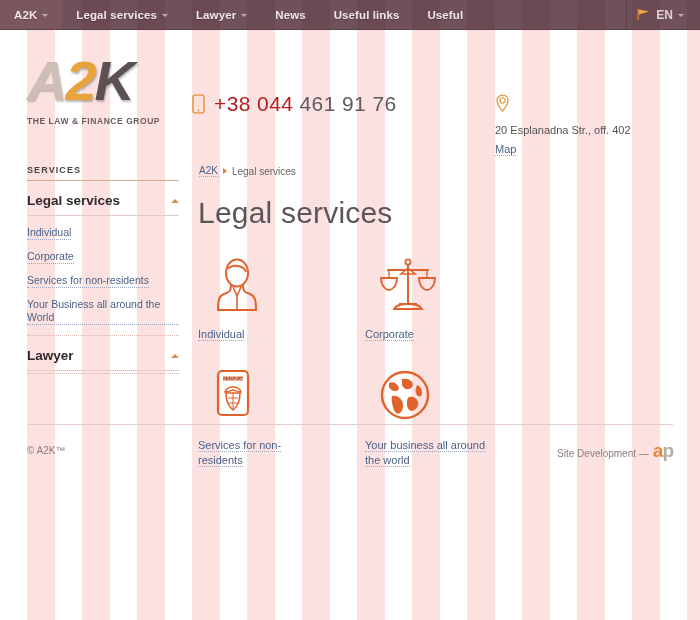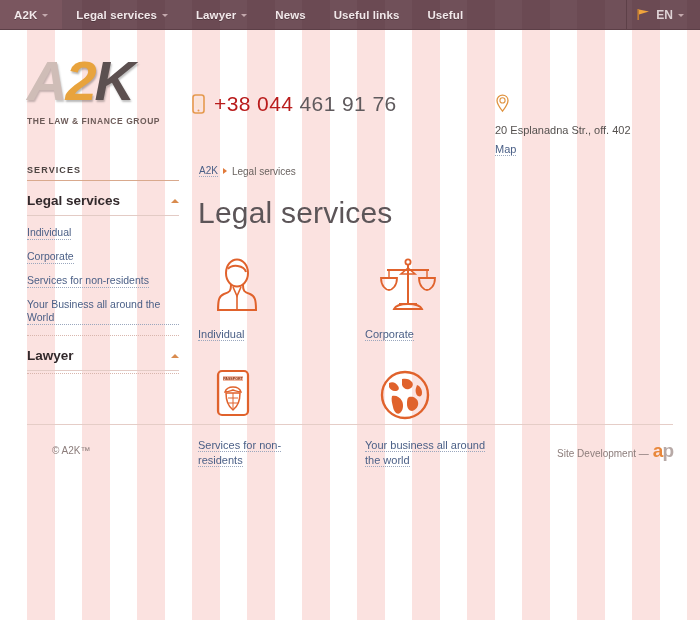--- a/index.html
+++ b/index.html
@@ -221,21 +221,21 @@
     border-bottom: 1px dotted #9aa7be;
   }
 
   
   .footer {
     position: absolute;
     left: 27px; right: 27px;
     bottom: 0;
     height: 52px;
     border-top: 1px solid #e5cdc7;
-    display: flex; align-items: center; justify-content: space-between; padding-left: 25px;
+    display: flex; align-items: center; justify-content: space-between;
   }
   .copyright { font-size: 10px; color: #8c7d7b; }
   .sitedev {
     display: flex; align-items: baseline; gap: 4px;
     font-size: 10px; color: #8c7d7b; text-align: center;
   }
   .sitedev-logo { font-size: 19px; font-weight: bold; letter-spacing: -1px; line-height: 19px;}
   .sd-a { color: #e8873a; }
   .sd-p { color: #b7a9a6; }
 </style>

